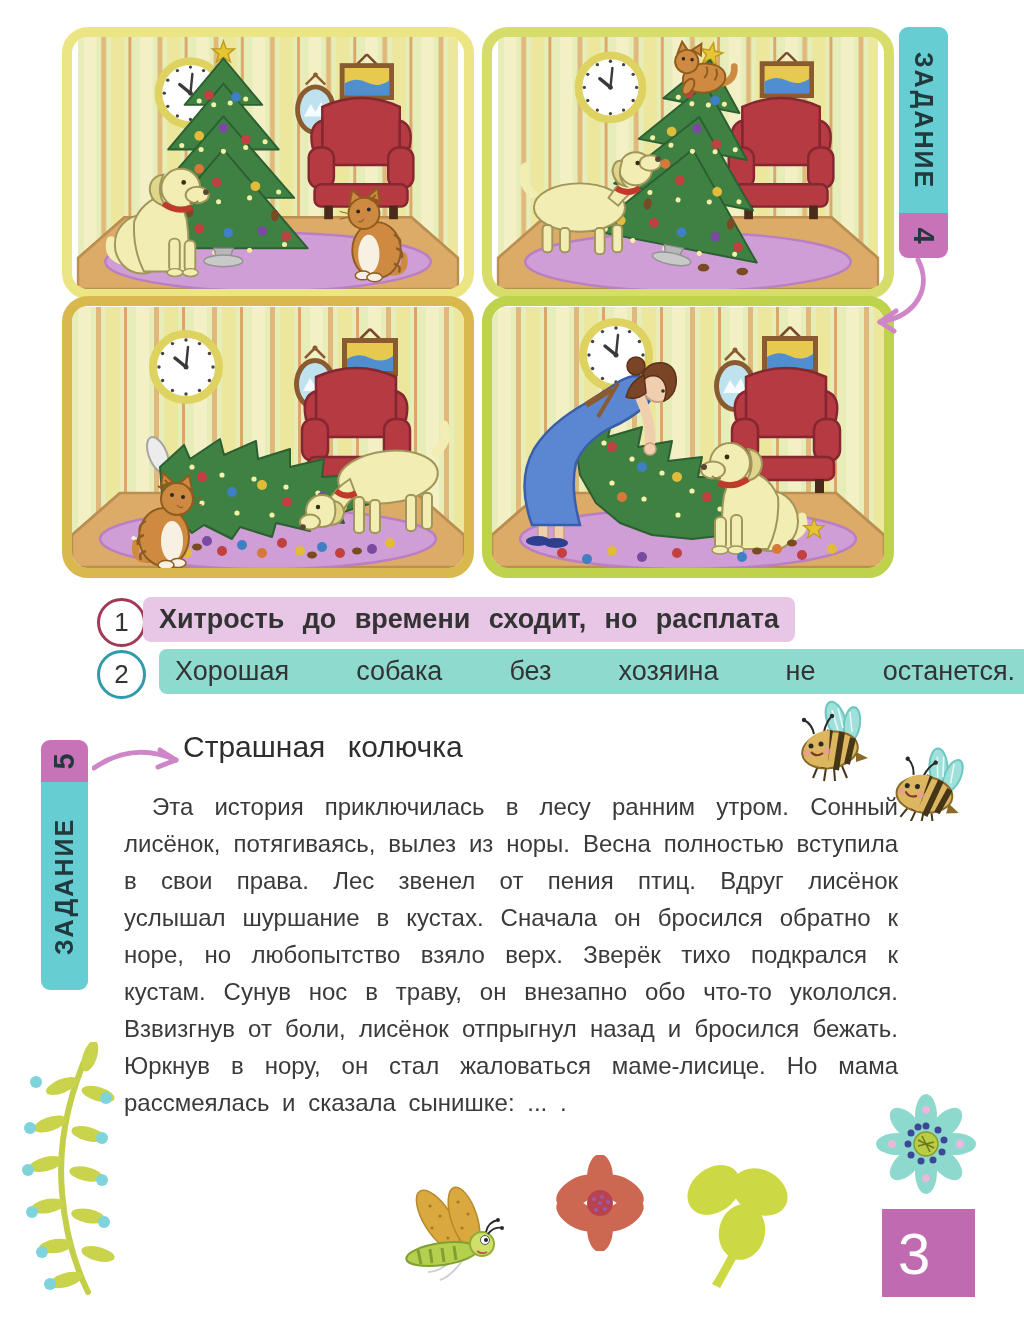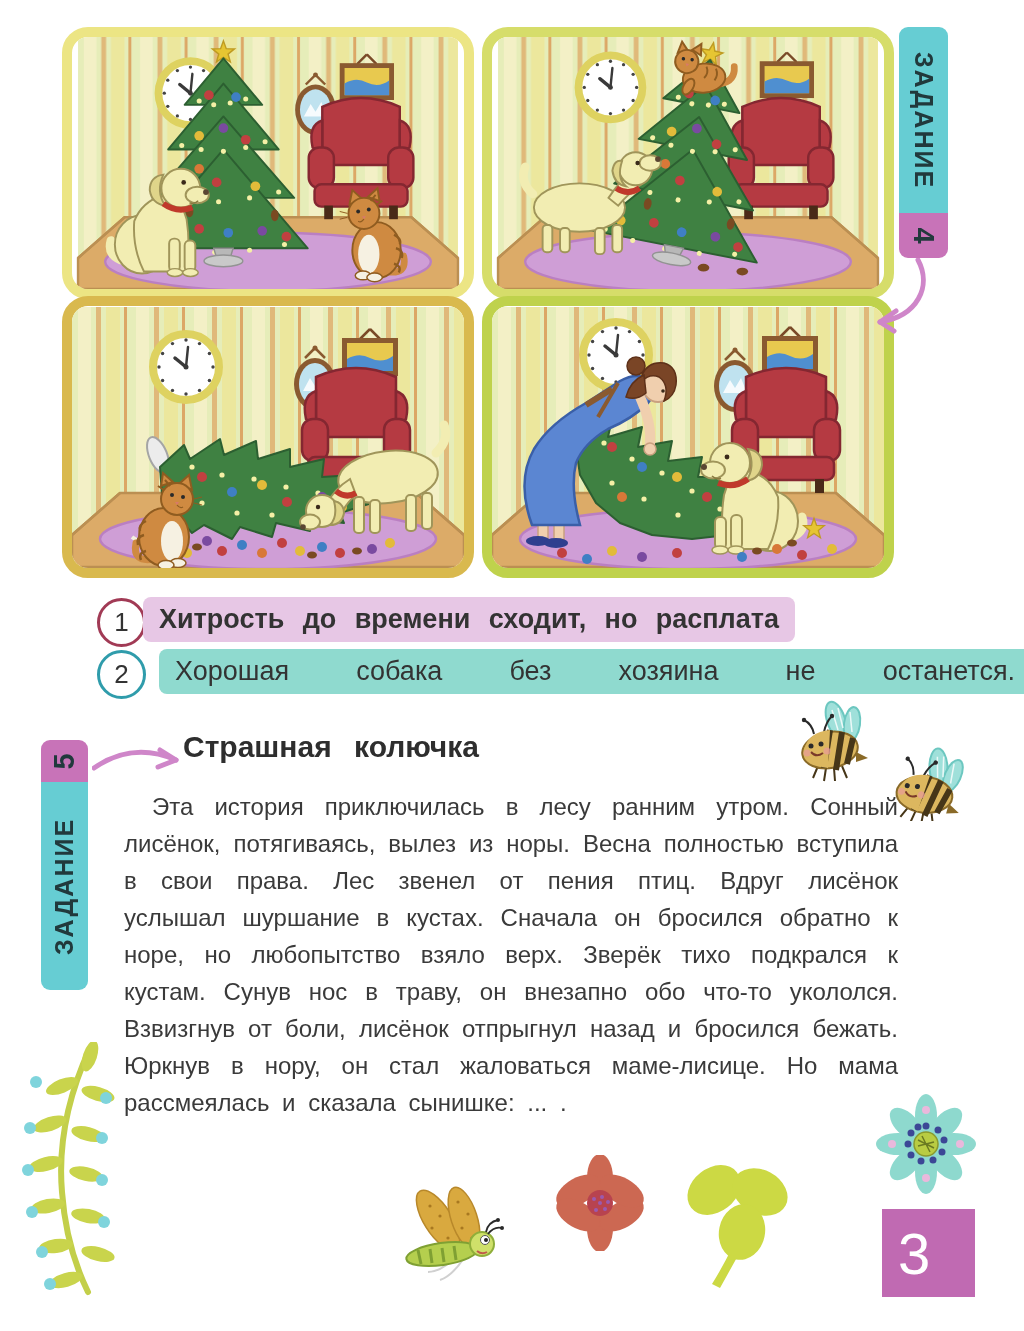--- a/index.html
+++ b/index.html
@@ -30,21 +30,21 @@
   .cap-bar{position:absolute;height:45px;border-radius:8px;line-height:45px;
            font-size:27px;color:#333;padding:0 16px;box-sizing:border-box;
            text-align:justify;text-align-last:justify;}
   .bar1{left:143px;top:597px;width:652px;background:#e7c7e5;font-weight:bold;}
   .bar2{left:159px;top:649px;width:872px;background:#8fdacf;}
   .cap-circle{position:absolute;width:43px;height:43px;border-radius:50%;background:#fff;
               display:flex;align-items:center;justify-content:center;font-size:26px;color:#333;}
   .circ1{left:97px;top:598px;border:3px solid #a13a55;}
   .circ2{left:97px;top:650px;border:3px solid #2f9cab;}
   
-  .story-title{position:absolute;left:183px;top:730px;font-size:30px;font-weight:bold;
+  .story-title{position:absolute;left:183px;top:730px;font-size:30px;font-weight:normal;
                color:#2e2e2e;word-spacing:14px;}
   .story-text{position:absolute;left:124px;top:788px;width:774px;font-size:24px;
               line-height:37px;text-align:justify;text-align-last:left;text-indent:28px;
               color:#3a3a3a;word-spacing:6px;}
   
   .pagenum{position:absolute;left:882px;top:1209px;width:93px;height:88px;background:#c06ab2;
            color:#ffffff;font-size:58px;display:flex;align-items:center;padding-left:16px;
            box-sizing:border-box;}
 </style>
 </head>

